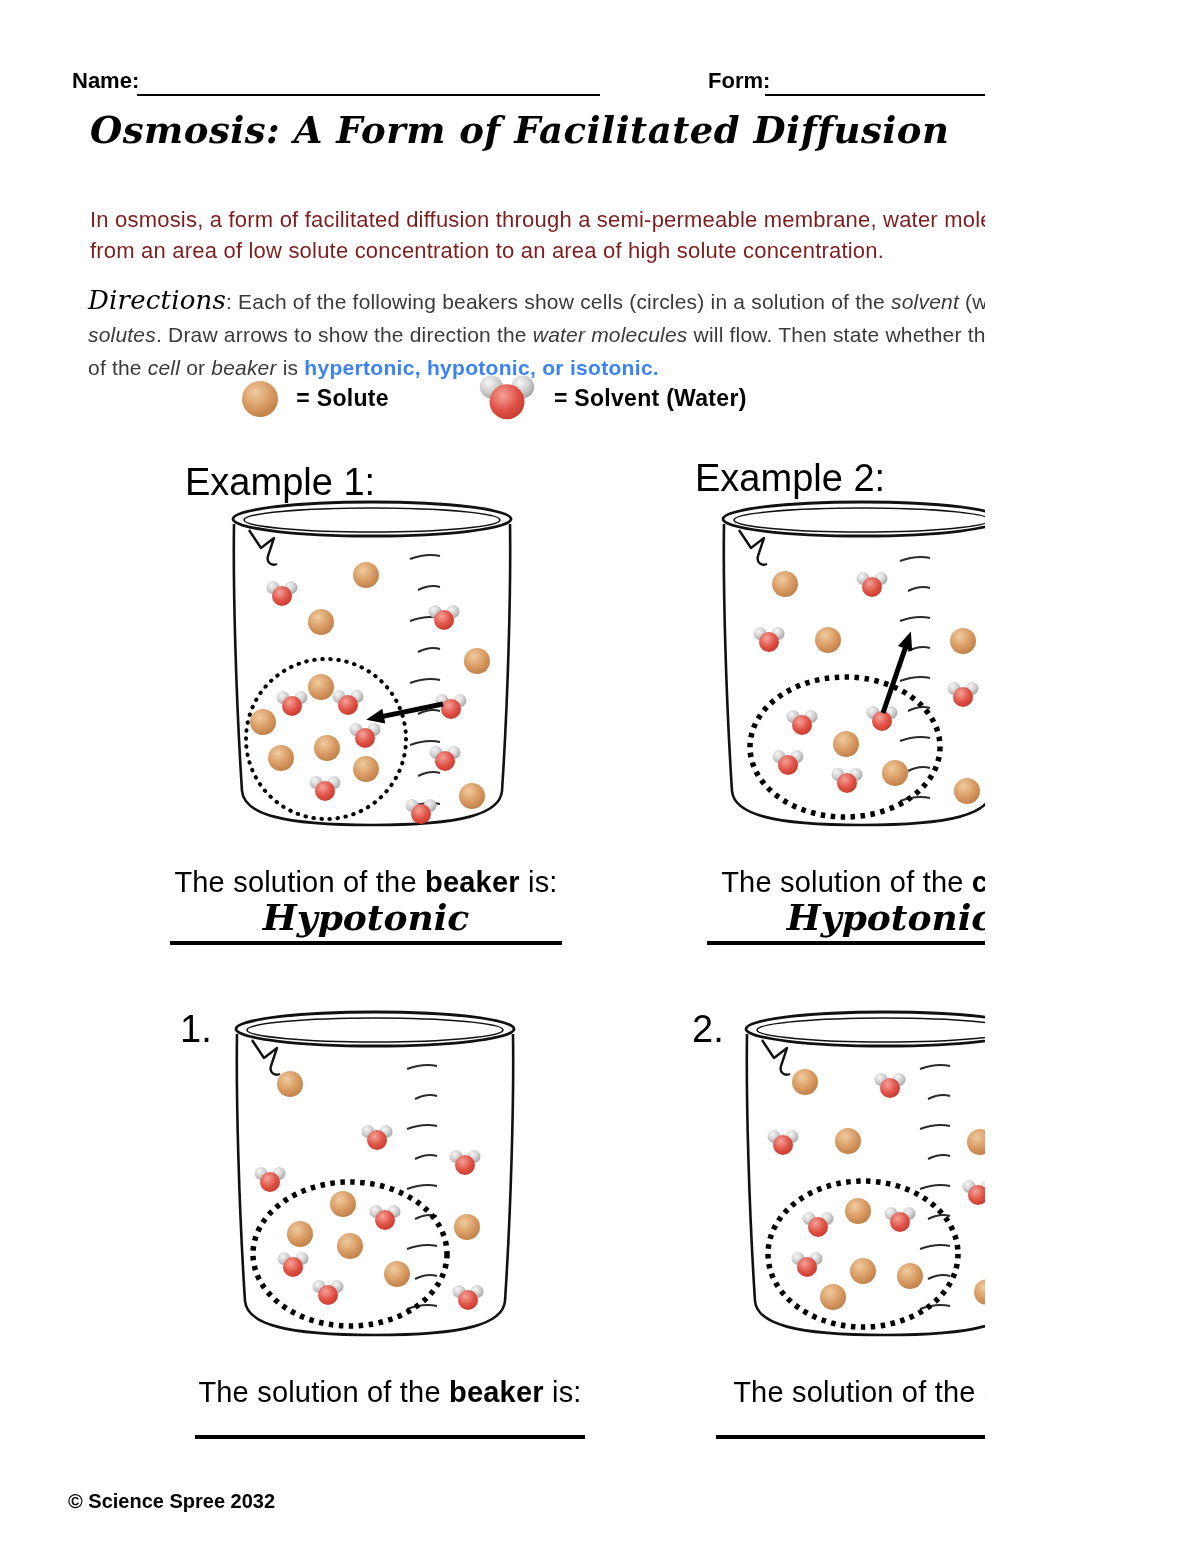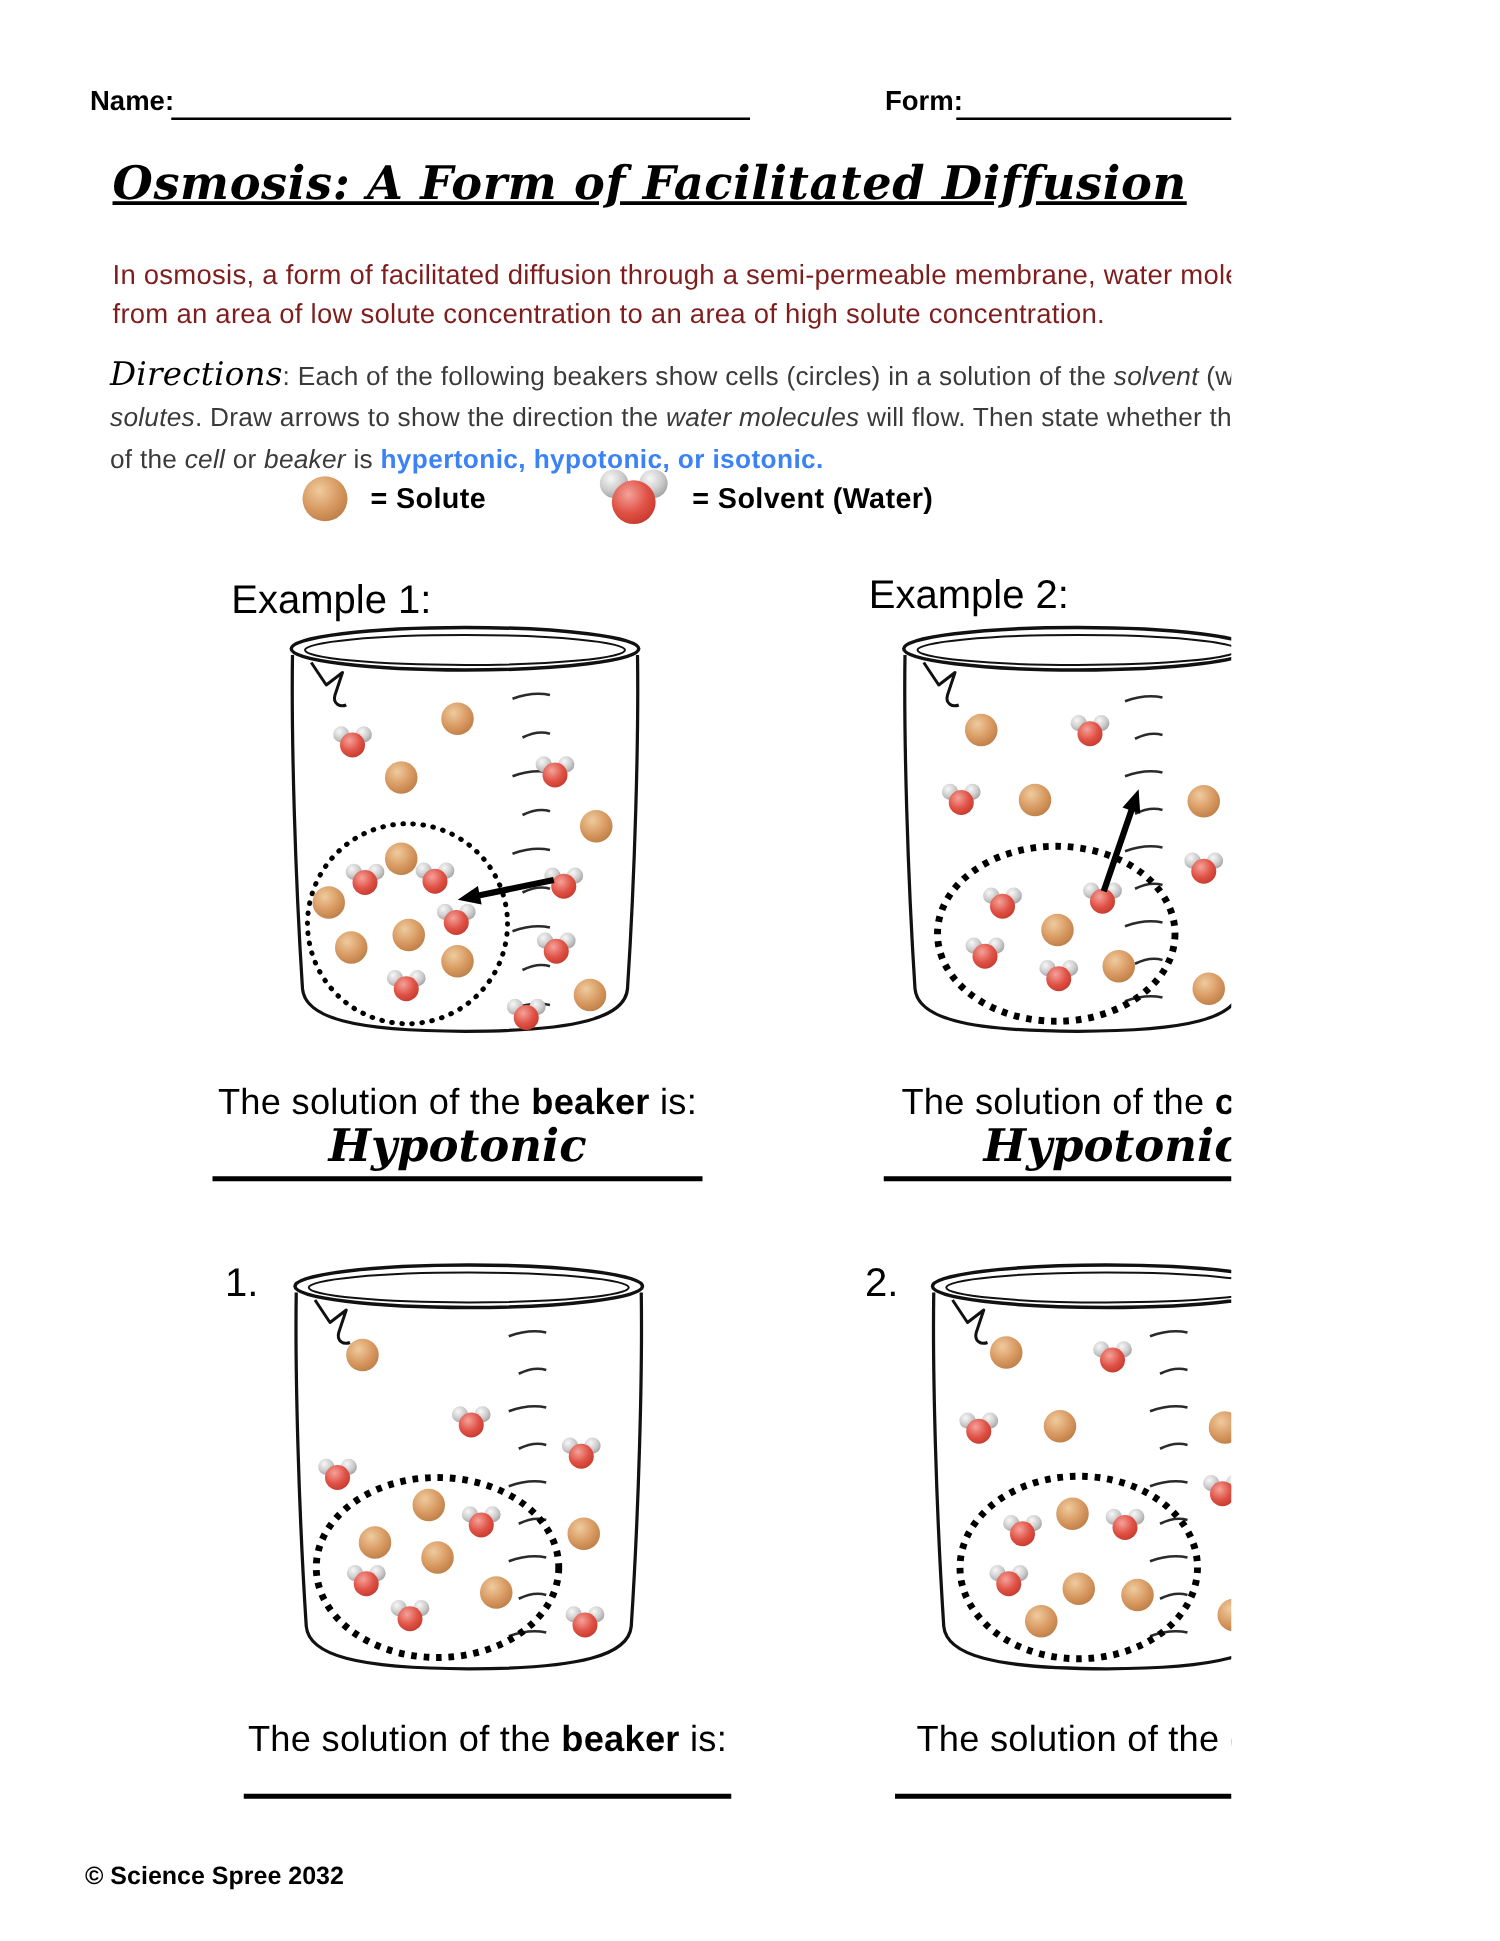--- a/index.html
+++ b/index.html
@@ -8,42 +8,42 @@
 
   
   .hdr-label{position:absolute;font-weight:bold;font-size:22px;}
   #name-label{left:72px;top:68px;}
   #date-label{left:708px;top:68px;}
   .fill-line{position:absolute;height:26px;border-bottom:2px solid #000;}
   #name-line{left:137px;top:68px;width:463px;}
   #date-line{left:765px;top:68px;width:332px;}
 
   
-  .title{position:absolute;left:90px;top:124px;font-family:"DejaVu Serif",serif;
-         font-style:italic;font-weight:bold;font-size:37px;letter-spacing:.5px;text-decoration:underline;}
+  .title{position:absolute;left:90px;top:108px;font-family:"DejaVu Serif",serif;
+         font-style:italic;font-weight:bold;font-size:37px;letter-spacing:.5px;}
 
   
   .intro{position:absolute;left:90px;top:182px;width:1020px;font-size:22px;
          line-height:31px;color:#7f1d1d;letter-spacing:.2px;}
   .directions{position:absolute;left:88px;top:263px;width:1008px;font-size:21px;
          line-height:33px;color:#3a3a3a;letter-spacing:.2px;}
   .dir-label{font-family:"DejaVu Serif",serif;font-style:italic;font-weight:normal;
          font-size:26px;color:#000;}
   .dir-seg.italic{font-style:italic;}
   .dir-seg.bold{font-weight:bold;color:#3b82f6;letter-spacing:.3px;}
 
   
   .legend{position:absolute;left:0;top:372px;width:100%;display:flex;
           justify-content:center;align-items:center;gap:85px;}
   .legend-item{display:flex;align-items:center;gap:14px;font-size:23px;
           font-weight:600;letter-spacing:.3px;}
   .legend-icon{display:inline-block;line-height:0;}
 
   
-  .beaker-heading{position:absolute;font-size:32px;text-align:center;}
+  .beaker-heading{position:absolute;font-size:38px;text-align:center;}
   #heading-ex1{left:185px;top:461px;}
   #heading-ex2{left:695px;top:457px;}
   #heading-q1{left:180px;top:1008px;}
   #heading-q2{left:692px;top:1008px;}
 
   
   .beaker{position:absolute;width:300px;height:345px;}
   #beaker-ex1{left:222px;top:494px;}
   #beaker-ex2{left:712px;top:494px;}
   #beaker-q1{left:225px;top:1004px;}

